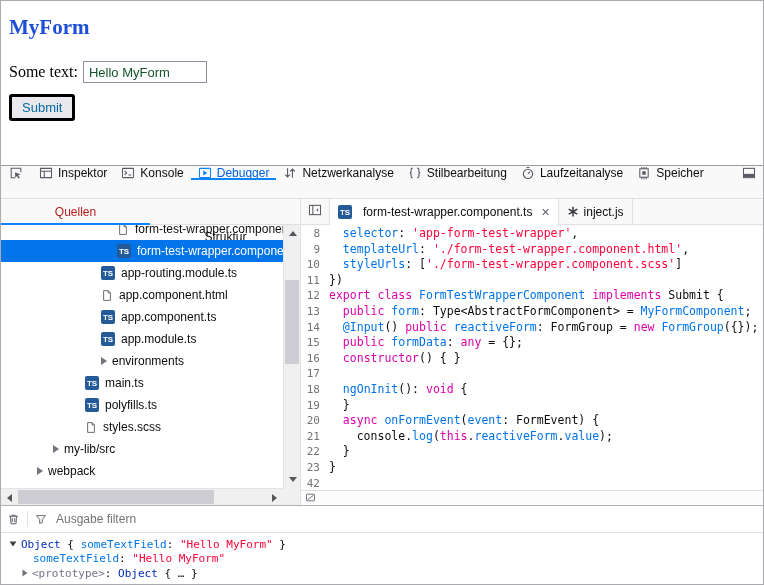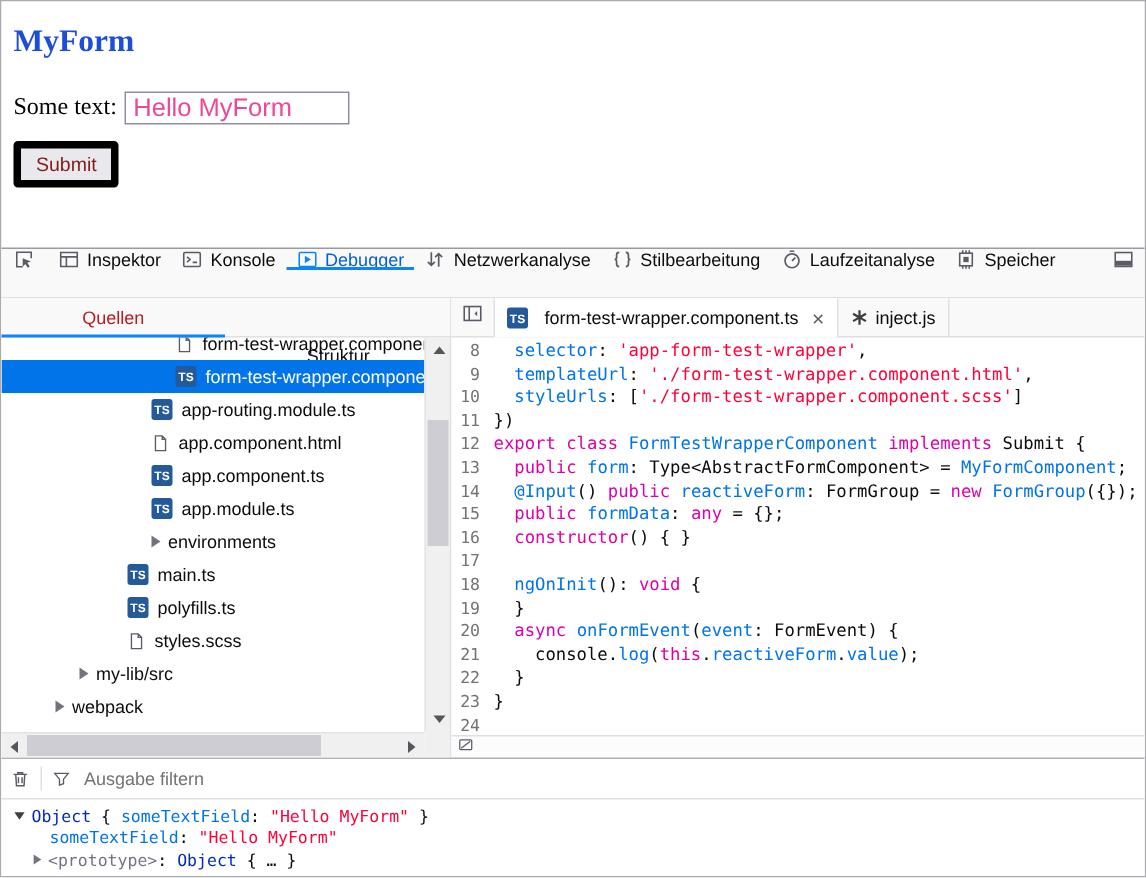--- a/index.html
+++ b/index.html
@@ -4,24 +4,24 @@
 <style>
   * { box-sizing: border-box; }
   html,body { margin:0; padding:0; width:764px; height:585px; overflow:hidden;
               font-family:"Liberation Sans", sans-serif; background:#fff; }
   .screen { width:764px; height:585px; border:1px solid #ababaf; display:flex; flex-direction:column; background:#fff; }
 
   
   .webpage { height:164px; padding:6px 8px 0 8px; background:#fff; flex:none; }
   .page-title { font-family:"Liberation Serif", serif; font-weight:bold; font-size:21px; margin:8px 0 21px 0; color:#1d4ed8; }
   .form-line { font-family:"Liberation Serif", serif; font-size:16px; color:#000; display:flex; align-items:center; }
-  .page-input { margin-left:5px; width:150px; height:22px; border:1px solid #8f8f9d; padding:1px 5px;
-                font-family:"Liberation Sans", sans-serif; font-size:17px; color:#ec4899; background:#fff; }
-  .page-button { margin-top:11px; font-family:"Liberation Sans", sans-serif; font-size:13px; color:#7f1d1d;
-                 background:#e9e9ed; border:5px solid #000000; border-radius:3px; padding:3px 10px; }
+  .page-input { margin-left:5px; width:124px; height:22px; border:1px solid #8f8f9d; padding:1px 5px;
+                font-family:"Liberation Sans", sans-serif; font-size:13px; color:#14532d; background:#fff; }
+  .page-button { margin-top:11px; font-family:"Liberation Sans", sans-serif; font-size:13px; color:#0369a1;
+                 background:#e9e9ed; border:3px solid #000000; border-radius:3px; padding:3px 10px; }
 
   
   .devtools { flex:1; display:flex; flex-direction:column; border-top:1px solid #9b9b9f; background:#fff; min-height:0; }
 
   .dt-toolbar { height:33px; flex:none; background:#f9f9fa; border-bottom:1px solid #e0e0e2;
                 display:flex; align-items:flex-start; color:#0c0c0d; }
   .tool-btn { width:30px; display:flex; align-items:center; justify-content:center; color:#5b5b66; }
   .vsep { width:1px; background:#e0e0e2; margin:6px 0; flex:none; }
   .dt-tabs { display:flex; align-items:stretch; flex:1; min-width:0; overflow:hidden; }
   .dt-tab { display:flex; align-items:center; gap:5px; padding:0 7px; font-size:12px; position:relative; white-space:nowrap; }
@@ -385,21 +385,21 @@
             </div>
             <div class="code-line">
               <span class="gutter">22</span>
               <span class="code-text"><span class="tok-pl">  }</span></span>
             </div>
             <div class="code-line">
               <span class="gutter">23</span>
               <span class="code-text"><span class="tok-pl">}</span></span>
             </div>
             <div class="code-line">
-              <span class="gutter">24</span>
+              <span class="gutter">42</span>
               <span class="code-text"></span>
             </div>
           </div>
         <div class="editor-footer">
           <span class="ico"><svg viewBox="0 0 16 16" width="11" height="11">
                 <rect x="2.2" y="3.2" width="11.6" height="9.6" rx="1" fill="none" stroke="currentColor" stroke-width="1.2"></rect>
                 <path stroke="currentColor" stroke-width="1.2" d="M3.5 11.5l9-7"></path>
               </svg></span>
         </div>
       </div>

